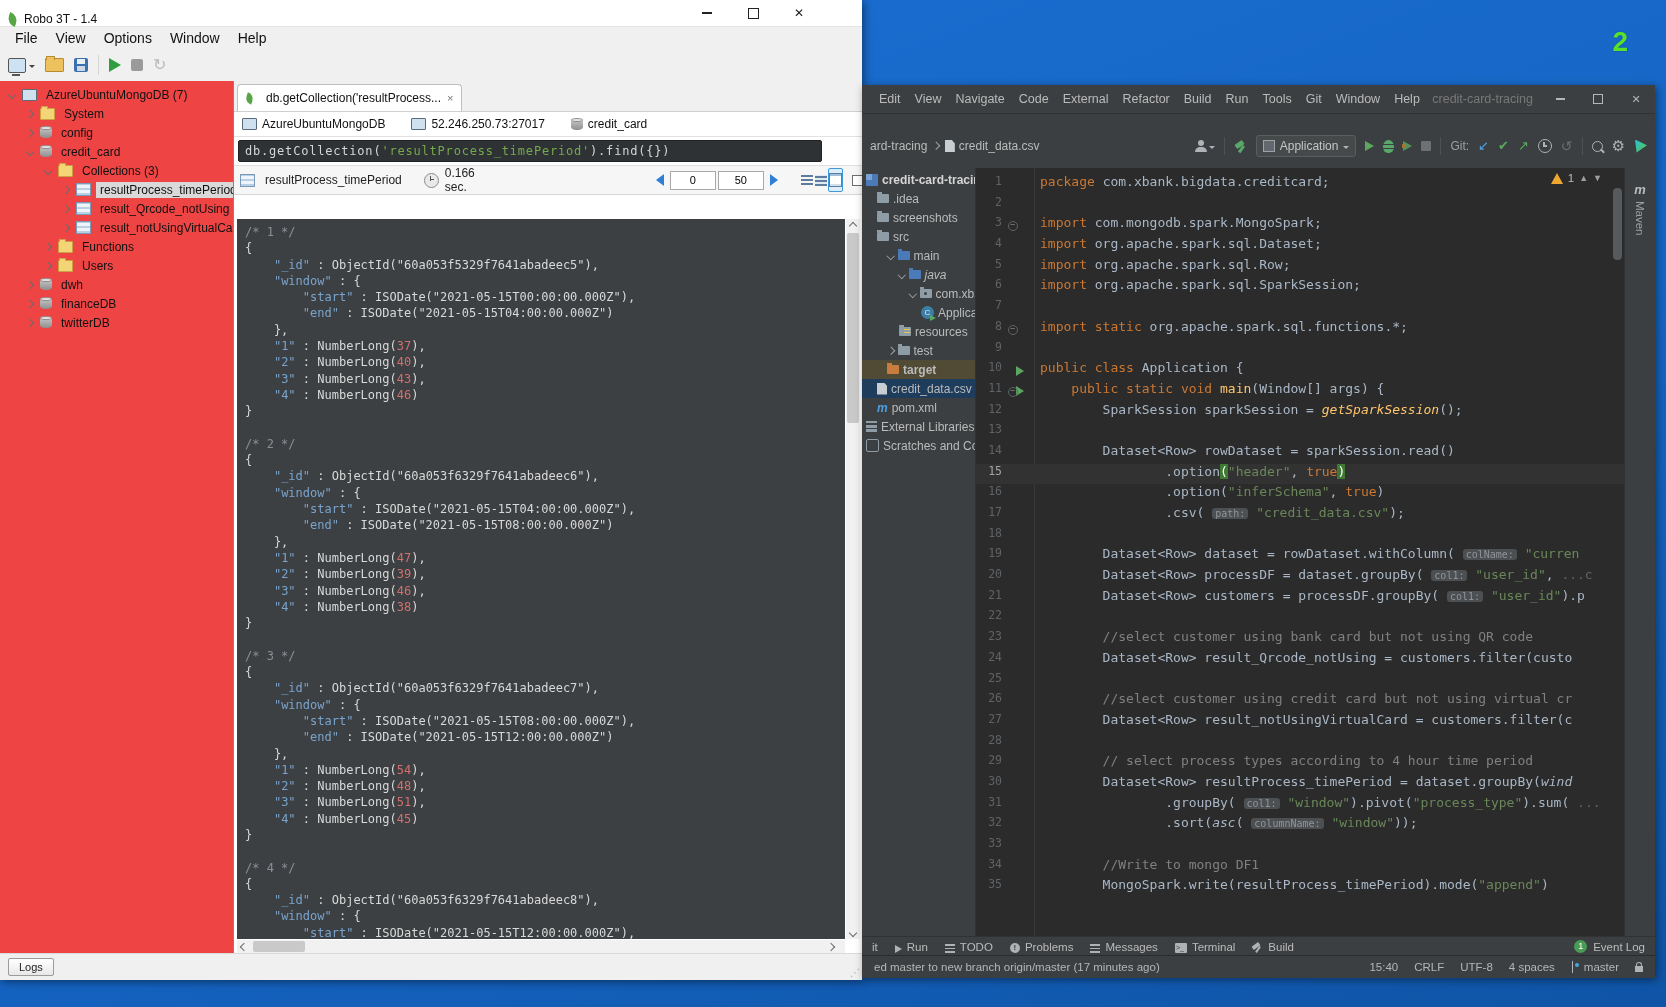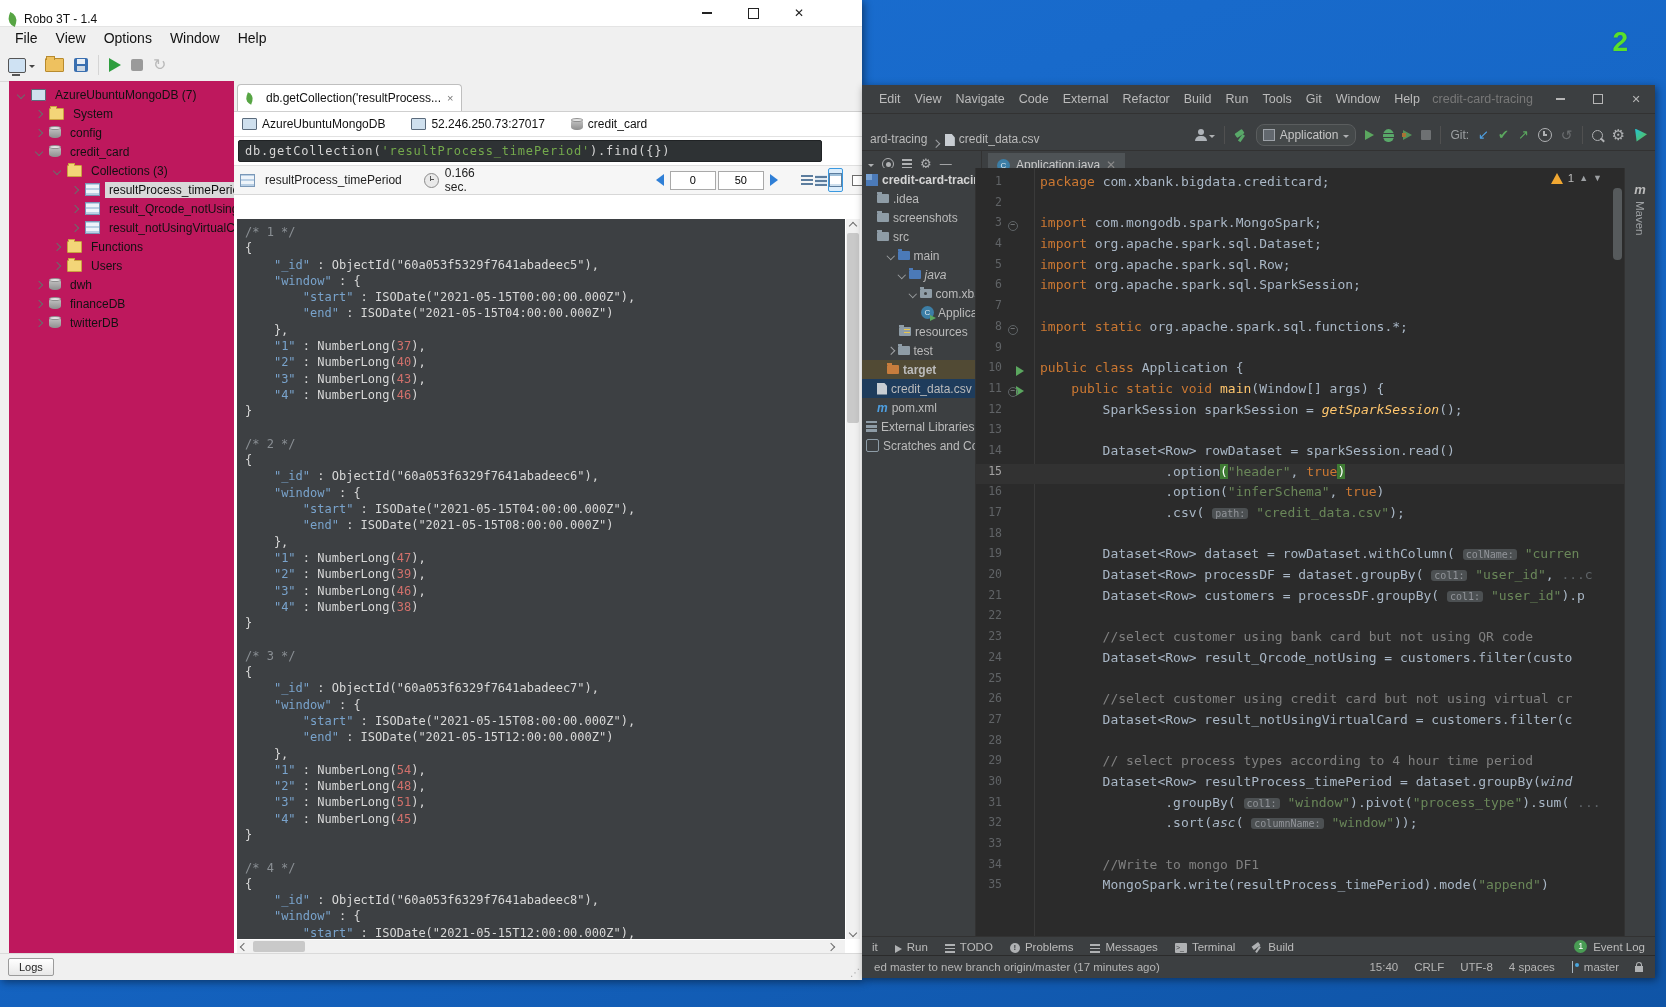--- a/index.html
+++ b/index.html
@@ -29,21 +29,21 @@
   .i-openfolder::before{content:"";position:absolute;top:-3px;left:0;width:7px;height:3px;background:#eec15f;border:1px solid #b88b2e;border-bottom:none;}
   .i-save{width:14px;height:14px;background:#3a6fb0;border-radius:2px;}
   .i-save::before{content:"";position:absolute;top:1px;left:3px;width:8px;height:5px;background:#e8eef5;}
   .i-save::after{content:"";position:absolute;bottom:1px;left:3px;width:8px;height:5px;background:#cdd8e4;}
   .i-play{width:0;height:0;border-left:12px solid #2f9e3f;border-top:7px solid transparent;border-bottom:7px solid transparent;}
   .i-stop{width:12px;height:12px;background:#9a9a9a;border-radius:2px;}
   .i-refresh{color:#b9b9b9;font-size:16px;line-height:14px;}
   .tsep{width:1px;height:20px;background:#d5d5d5;}
 
   
-  #r-tree{left:9px;top:81px;width:233px;bottom:26px;background:#be185d;border-right:2px solid #14b8a6;overflow:hidden;padding-top:4px;}
+  #r-tree{left:0;top:81px;width:233px;bottom:26px;background:#ef4444;border-right:2px solid #14b8a6;overflow:hidden;padding-top:4px;}
   .rrow{height:19px;display:flex;align-items:center;font-size:12px;color:#111;white-space:nowrap;}
   .rrow .lbl{padding:1px 4px;}
   .rrow.sel .lbl{background:#d9d9d9;}
   .chev{width:5px;height:5px;border:solid #6c6c6c;border-width:0 1.4px 1.4px 0;margin:0 7px 0 3px;flex:none;}
   .chev.r{transform:rotate(-45deg);}
   .chev.d{transform:rotate(45deg);}
   .i-monitor{width:13px;height:10px;border:1.5px solid #5b6b7c;background:#cfe0ee;border-radius:1px;margin-right:5px;}
   .i-folder{width:13px;height:10px;background:#f3d578;border:1px solid #caa23f;border-radius:1px;margin-right:5px;}
   .i-folder::before{content:"";position:absolute;top:-3px;left:0;width:5px;height:2px;background:#f3d578;border:1px solid #caa23f;border-bottom:none;}
   .i-db{width:12px;height:11px;background:linear-gradient(#c9c9c9,#8f8f8f);border-radius:5px/3px;margin-right:5px;}
@@ -92,31 +92,31 @@
   
   #idea{left:862px;top:85px;width:793px;height:893px;background:#3c3f41;box-shadow:2px 2px 8px rgba(0,0,0,.45);color:#bbbbbb;}
   .i-menurow{height:28px;display:flex;align-items:center;padding-left:10px;font-size:12.5px;position:relative;background:#3c3f41;}
   .i-menurow .mi{padding:3px 7px;color:#bbb;}
   .i-wintitle{position:absolute;right:122px;color:#787878;font-size:12.5px;}
   .i-winbtns{position:absolute;right:0;top:0;height:28px;display:flex;}
   .iwb{width:38px;height:28px;display:flex;align-items:center;justify-content:center;color:#b6b6b6;}
   .iwb.min::before{content:"";width:9px;height:1.5px;background:#b6b6b6;}
   .iwb.max::before{content:"";width:8px;height:8px;border:1.2px solid #b6b6b6;}
   .iwb.close::before{content:"✕";font-size:11px;}
-  .i-navbar{height:28px;border-top:1px solid #323232;border-bottom:1px solid #323232;display:flex;align-items:flex-end;font-size:12px;padding:4px 8px;gap:4px;background:#3c3f41;}
+  .i-navbar{height:28px;border-top:1px solid #323232;border-bottom:1px solid #323232;display:flex;align-items:center;font-size:12px;padding:18px 8px;gap:4px;background:#3c3f41;}
   .nav-right{margin-left:auto;display:flex;align-items:center;gap:9px;}
   .i-file{width:10px;height:12px;background:#c8cdd2;clip-path:polygon(0 0,70% 0,100% 30%,100% 100%,0 100%);}
   .nbsep{width:1px;height:18px;background:#505050;}
   .i-user{width:12px;height:12px;}
   .i-user::before{content:"";position:absolute;left:3px;top:0;width:6px;height:6px;border-radius:50%;background:#aeb3b8;}
   .i-user::after{content:"";position:absolute;left:0;top:7px;width:12px;height:5px;border-radius:5px 5px 0 0;background:#aeb3b8;}
   .i-hammer{width:13px;height:13px;}
   .i-hammer::before{content:"";position:absolute;left:1px;top:2px;width:9px;height:5px;background:#59a869;transform:rotate(-35deg);border-radius:1px;}
   .i-hammer::after{content:"";position:absolute;left:6px;top:5px;width:2.5px;height:8px;background:#59a869;transform:rotate(35deg);}
-  .runcombo{height:20px;border:1px solid #5a5d5e;border-radius:8px;display:flex;align-items:center;gap:5px;padding:0 6px;background:#45494a;}
+  .runcombo{height:20px;border:1px solid #5a5d5e;border-radius:3px;display:flex;align-items:center;gap:5px;padding:0 6px;background:#45494a;}
   .i-app{width:10px;height:10px;border:1.5px solid #9da2a8;background:#62686e;}
   .i-run{width:0;height:0;border-left:9px solid #5ba75f;border-top:5.5px solid transparent;border-bottom:5.5px solid transparent;}
   .i-bug{width:11px;height:13px;background:#59a869;border-radius:50% 50% 45% 45%;}
   .i-bug::before{content:"";position:absolute;left:0;right:0;top:4px;height:1.5px;background:#3c3f41;}
   .i-bug::after{content:"";position:absolute;left:0;right:0;top:8px;height:1.5px;background:#3c3f41;}
   .i-cov{width:0;height:0;border-left:9px solid #5ba75f;border-top:5.5px solid transparent;border-bottom:5.5px solid transparent;opacity:.8;}
   .i-cov::after{content:"";position:absolute;left:-10px;top:-2px;width:4px;height:4px;background:#c57f33;}
   .i-stopg{width:10px;height:10px;background:#6e7173;border-radius:1px;}
   .arr{font-size:13px;line-height:12px;}
   .a-pull{color:#4e9fe1;}

